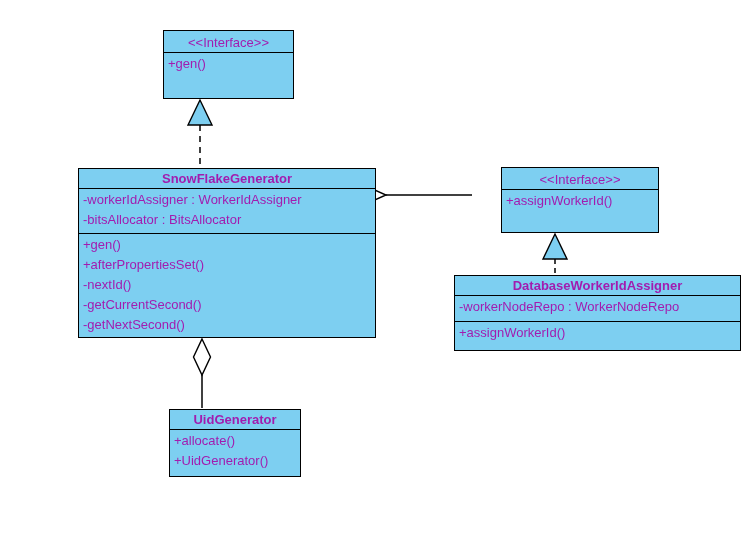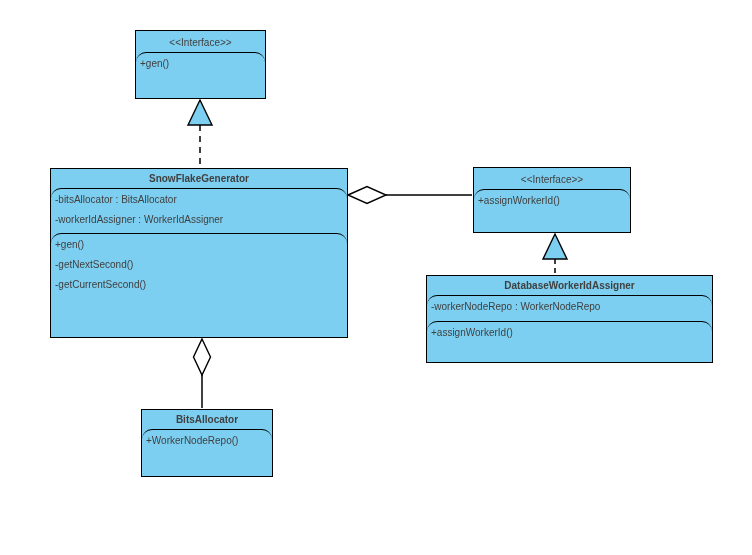--- a/index.html
+++ b/index.html
@@ -18,33 +18,33 @@
     position: absolute; left: 0; top: 0;
     width: 752px; height: 555px;
   }
   .clsbox {
     position: absolute;
     background: #7DCFF1;
     border: 1.5px solid #000;
     box-sizing: border-box;
     display: flex;
     flex-direction: column;
-    color: #404040;
-    font-size: 10px;
+    color: #a21caf;
+    font-size: 13px;
+    margin-left: 28px;
   }
   .head { text-align: center; flex: 0 0 auto; }
   .head .stereo { line-height: 19px; padding-top: 2px; }
   .head .cname  { font-weight: bold; line-height: 18px; }
   .head.single .cname { line-height: 19px; padding-top: 0; }
   .compartment {
     border-top: 1.5px solid #000;
     padding: 1px 2px 0 4px;
     flex: 0 0 auto;
     overflow: hidden;
-    border-radius: 10px;
   }
   .compartment.grow { flex: 1 1 auto; }
   .member { line-height: 20px; white-space: nowrap; }
 </style>
 </head>
 <body>
 
 <div id="diagram">
 
   <svg id="edges" viewBox="0 0 752 555" xmlns="http://www.w3.org/2000/svg">
@@ -69,53 +69,56 @@
     <div class="compartment grow">
         <div class="member">+gen()</div>
       </div>
   </div>
 
   <div class="clsbox" style="left:50px; top:168px; width:298px; height:170px;">
     <div class="head single">
       <div class="cname">SnowFlakeGenerator</div>
     </div>
     <div class="compartment" style="height:43px;">
+        <div class="member">-workerIdAssigner : WorkerIdAssigner</div>
         <div class="member">-bitsAllocator : BitsAllocator</div>
-        <div class="member">-workerIdAssigner : WorkerIdAssigner</div>
       </div>
     <div class="compartment grow">
         <div class="member">+gen()</div>
+        <div class="member">+afterPropertiesSet()</div>
+        <div class="member">-nextId()</div>
+        <div class="member">-getCurrentSecond()</div>
         <div class="member">-getNextSecond()</div>
-        <div class="member">-getCurrentSecond()</div>
       </div>
   </div>
 
   <div class="clsbox" style="left:473px; top:167px; width:158px; height:66px;">
     <div class="head">
       <div class="stereo">&lt;&lt;Interface&gt;&gt;</div>
     </div>
     <div class="compartment grow">
         <div class="member">+assignWorkerId()</div>
       </div>
   </div>
 
-  <div class="clsbox" style="left:426px; top:275px; width:287px; height:88px;">
+  <div class="clsbox" style="left:426px; top:275px; width:287px; height:76px;">
     <div class="head single">
       <div class="cname">DatabaseWorkerIdAssigner</div>
     </div>
     <div class="compartment" style="height:24px;">
         <div class="member">-workerNodeRepo : WorkerNodeRepo</div>
       </div>
     <div class="compartment grow">
         <div class="member">+assignWorkerId()</div>
       </div>
   </div>
 
   <div class="clsbox" style="left:141px; top:409px; width:132px; height:68px;">
     <div class="head single">
-      <div class="cname">BitsAllocator</div>
+      <div class="cname">UidGenerator</div>
     </div>
     <div class="compartment grow">
-        <div class="member">+WorkerNodeRepo()</div>
+        <div class="member">+allocate()</div>
+        <div class="member">+UidGenerator()</div>
       </div>
   </div>
 
 </div>
 
 </body></html>

